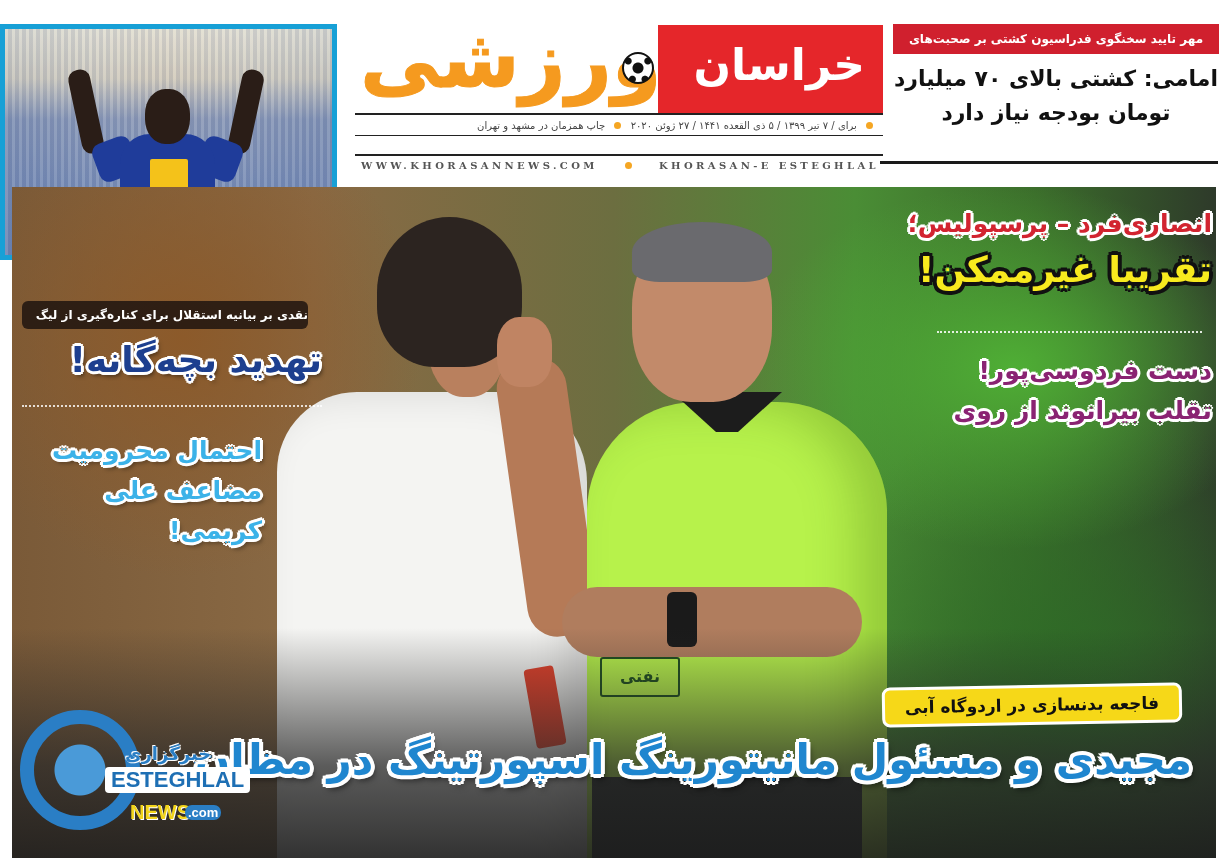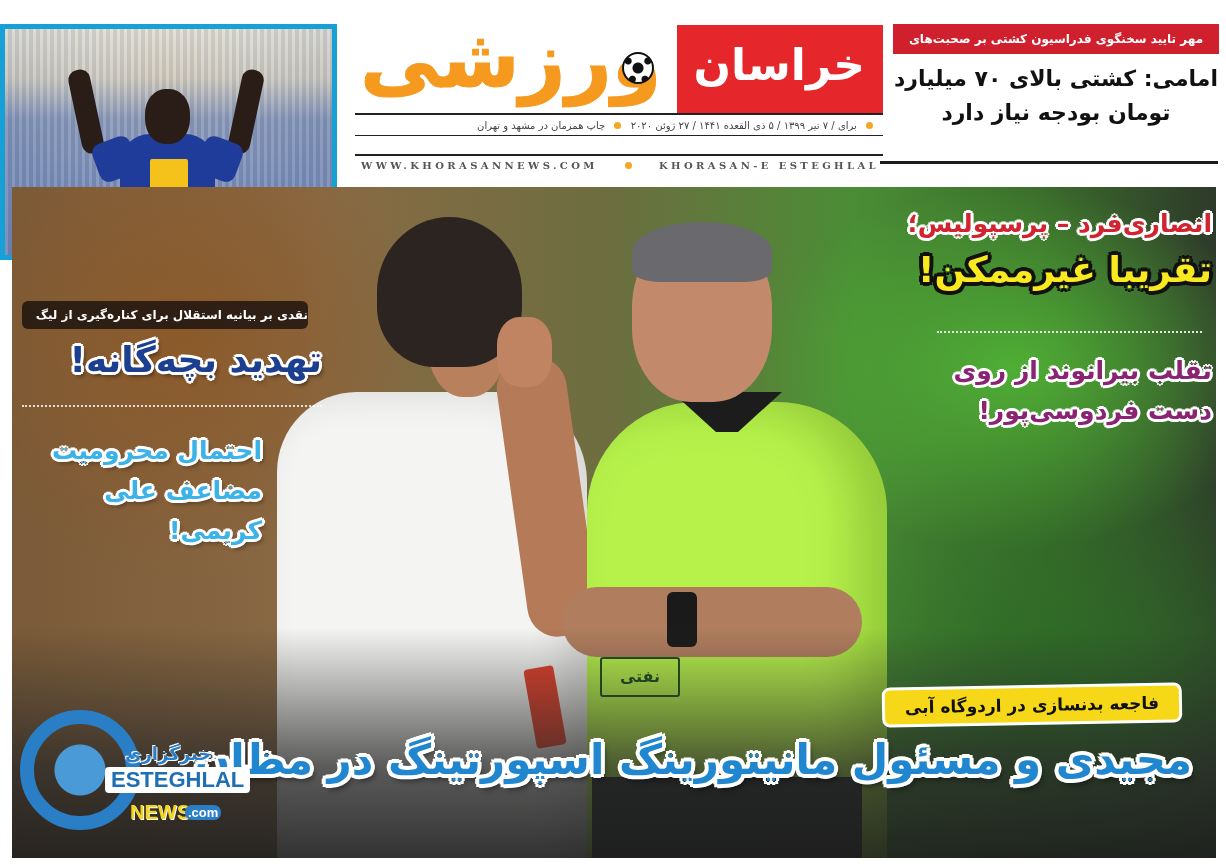--- a/index.html
+++ b/index.html
@@ -21,21 +21,21 @@
   .player .arm-l { position: absolute; left: 0px; top: -10px; width: 22px; height: 85px; background: #2a1d17; border-radius: 10px; transform: rotate(-12deg); }
   .player .arm-r { position: absolute; left: 160px; top: -10px; width: 22px; height: 85px; background: #2a1d17; border-radius: 10px; transform: rotate(12deg); }
   .player .sponsor { position: absolute; left: 75px; top: 80px; width: 38px; height: 48px; background: #f4c21a; border-radius: 2px; font: bold 8px "DejaVu Sans", sans-serif; color: #1f3c9a; text-align: center; padding-top: 30px; }
   .tl-kicker { position: absolute; left: 22px; top: 168px; width: 280px; height: 22px; background: #1a1a1a; color: #fff;
     font: bold 11px "DejaVu Sans", sans-serif; text-align: center; line-height: 22px; direction: rtl; }
   .tl-headline { position: absolute; left: 22px; top: 190px; width: 280px; height: 30px; background: #f7e227; color: #111;
     font: bold 16px "DejaVu Sans", sans-serif; text-align: center; line-height: 30px; direction: rtl; box-shadow: 0 0 0 1px #d8c213; }
 
   
   .masthead { position: absolute; left: 355px; top: 0; width: 528px; height: 160px; }
-  .logo-red { position: absolute; right: 0; top: 25px; width: 206px; height: 88px; background: #e5262a; }
+  .logo-red { position: absolute; right: 0; top: 25px; width: 225px; height: 88px; background: #e5262a; }
   .logo-red-text { position: absolute; right: 18px; top: 14px; color: #fff; font: bold 44px "DejaVu Sans", sans-serif; direction: rtl; letter-spacing: 2px; }
   .logo-orange { position: absolute; left: 5px; top: 0; width: 310px; height: 112px; }
   .logo-orange-text { position: absolute; left: 0; top: 10px; color: #f59a1f; font: bold 80px "DejaVu Sans", sans-serif; direction: rtl; letter-spacing: -2px; line-height: 100px; -webkit-text-stroke: 1px #f59a1f; }
   .ball { position: absolute; left: 262px; top: 52px; width: 32px; height: 32px; border-radius: 50%; background: #fff; border: 2px solid #111;
     background-image: radial-gradient(circle at 50% 50%, #111 0 5px, transparent 6px), radial-gradient(circle at 15% 25%, #111 0 3px, transparent 4px), radial-gradient(circle at 85% 25%, #111 0 3px, transparent 4px), radial-gradient(circle at 30% 90%, #111 0 3px, transparent 4px), radial-gradient(circle at 75% 90%, #111 0 3px, transparent 4px); }
   .rule-thin { position: absolute; left: 0; right: 0; height: 2px; background: #222; }
   .date-line { position: absolute; left: 6px; right: 4px; top: 116px; height: 18px; font: 10px "DejaVu Sans", sans-serif; color: #444; direction: rtl; display: flex; justify-content: space-between; align-items: center; }
   .dot { display: inline-block; width: 7px; height: 7px; border-radius: 50%; background: #f5a623; margin: 0 6px; vertical-align: middle; }
   .url-line { position: absolute; left: 6px; right: 4px; top: 151px; height: 28px; font: bold 10px "DejaVu Serif", serif; color: #555; letter-spacing: 3.4px; display: flex; justify-content: space-between; align-items: center; }
 
@@ -192,22 +192,22 @@
   <div class="dotted-sep-left"></div>
   <div class="hl-cyan">
     <div>احتمال محرومیت</div>
     <div>مضاعف علی کریمی!</div>
   </div>
 
   <div class="hl-red">انصاری‌فرد – پرسپولیس؛</div>
   <div class="hl-yellow">تقریبا غیرممکن!</div>
   <div class="dotted-sep-right"></div>
   <div class="hl-purple">
+    <div>دست فردوسی‌پور!</div>
     <div>تقلب بیرانوند از روی</div>
-    <div>دست فردوسی‌پور!</div>
   </div>
 
   <div class="kicker-yellow">فاجعه بدنسازی در اردوگاه آبی</div>
   <div class="hl-main">مجیدی و مسئول مانیتورینگ اسپورتینگ در مظان</div>
 </div>
 
 <div class="wm">
   <div class="ring"></div>
   <span class="arabic">خبرگزاری</span>
   <span class="name">ESTEGHLAL</span>

